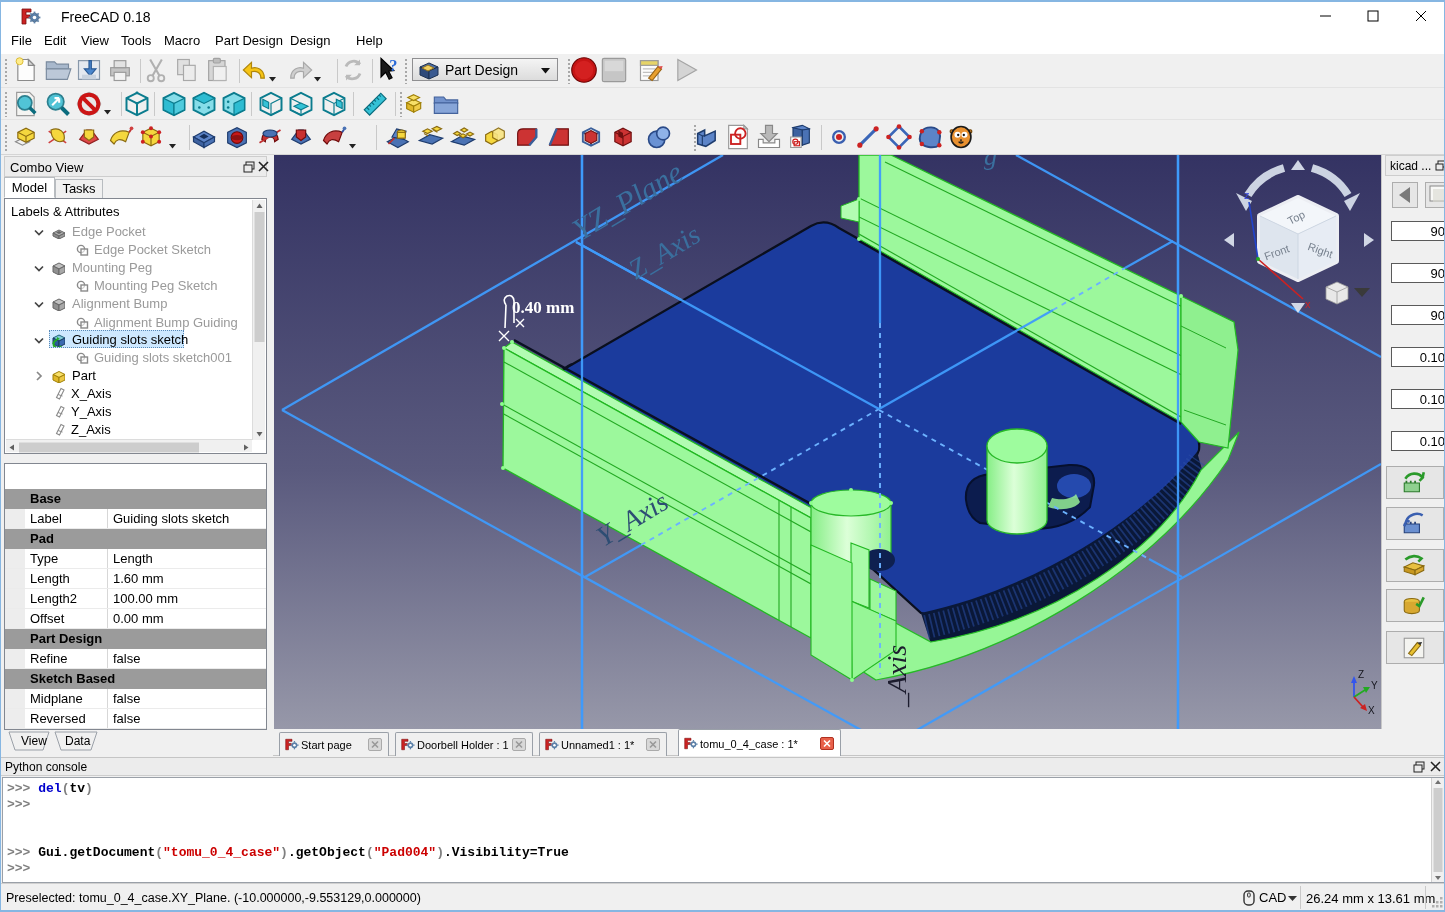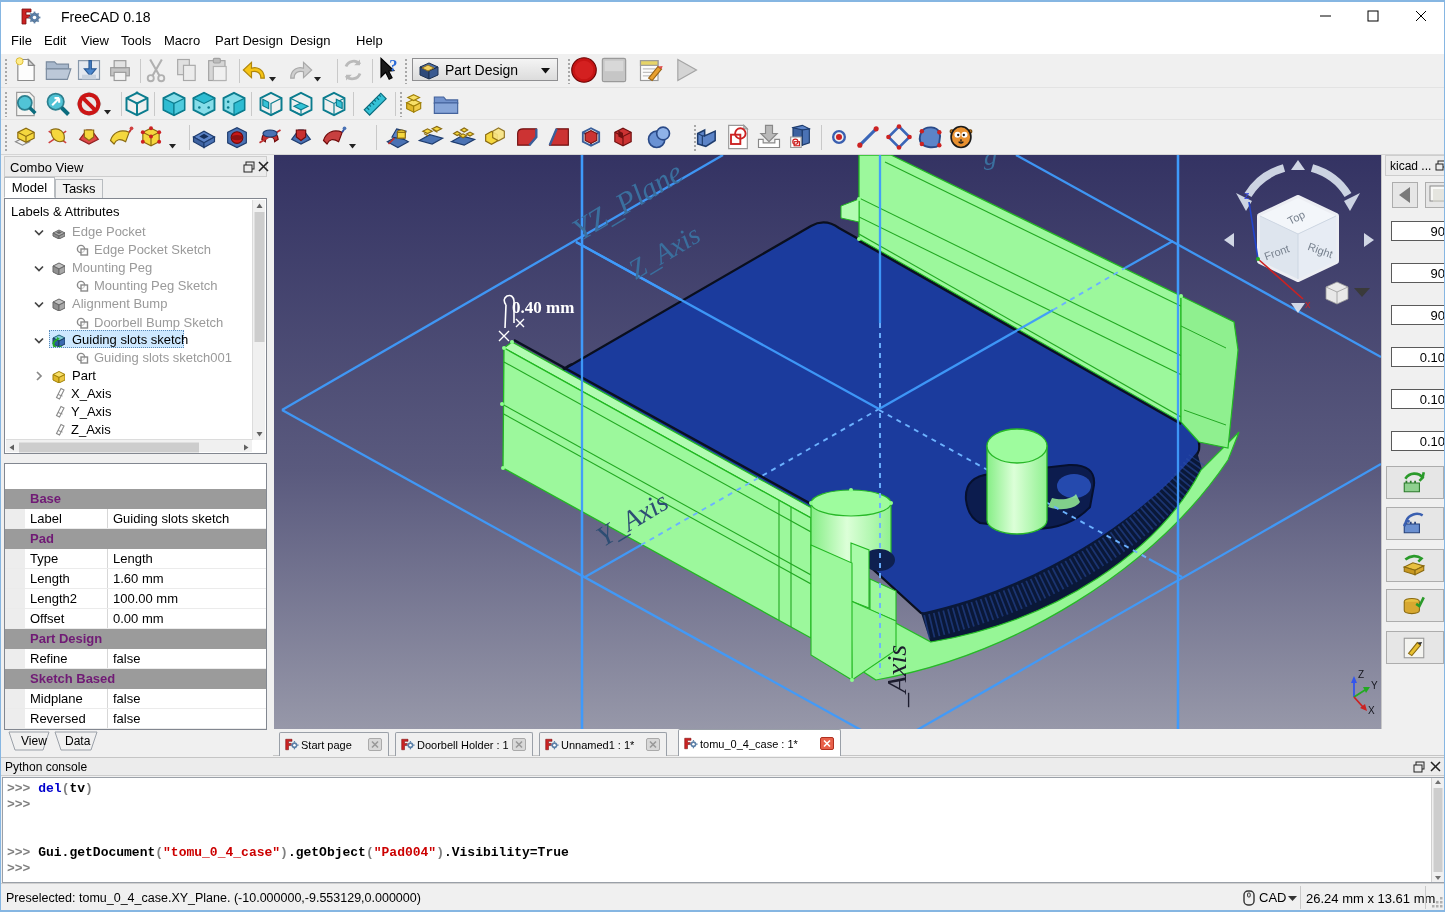--- a/index.html
+++ b/index.html
@@ -30,21 +30,21 @@
 #leftdock { position:absolute; left:0; top:155px; width:272px; height:600px; background:#f0f0f0; }
 #cvheader { position:absolute; left:3px; top:1px; width:263px; height:21px; background:#ececec; border:1px solid #cdcdcd; }
 #cvheader .t { position:absolute; left:5px; top:3px; font-size:13px; color:#000; }
 .tab1 { position:absolute; font-size:13px; text-align:center; border:1px solid #b8bcc0; border-bottom:none; }
 #treebox { position:absolute; left:3px; top:43px; width:263px; height:256px; background:#fff; border:1px solid #828790; }
 .trow { position:absolute; left:0; font-size:13px; white-space:nowrap; }
 .gray { color:#9a9a9a; }
 
 #propbox { position:absolute; left:3px; top:308px; width:263px; height:267px; background:#fff; border:1px solid #828790; font-size:13px; }
 .prow { position:absolute; left:0; width:261px; height:20px; }
-.pgroup { background:#9b9b9b; color:#701a75; font-weight:bold; padding:2px 0 0 25px; }
+.pgroup { background:#9b9b9b; color:#000000; font-weight:bold; padding:2px 0 0 25px; }
 .pname { position:absolute; left:25px; top:2px; color:#000; }
 .pval { position:absolute; left:104px; top:2px; color:#000; padding-left:4px; }
 .pline { position:absolute; left:0; width:261px; height:1px; background:#ebebeb; }
 .pcol { position:absolute; left:102px; top:0; width:1px; background:#d7d7d7; }
 
 #viewport { position:absolute; left:273px; top:155px; width:1107px; height:575px; }
 
 #kicad { position:absolute; left:1380px; top:155px; width:65px; height:600px; background:#f0f0f0; border-left:1px solid #c8c8c8; }
 .spin { position:absolute; left:9px; width:58px; height:20px; background:#fff; border:1px solid #5a5a5a; font-size:13px; text-align:right; padding:2px 3px 0 0; color:#000; }
 .kbtn { position:absolute; background:#e6e6e6; border:1px solid #adadad; }
@@ -512,21 +512,21 @@
           <path d="M2 5 v6 l6 3 v-6z" fill="#909090" stroke="#666"></path>
           <path d="M14 5 v6 l-6 3 v-6z" fill="#a8a8a8" stroke="#666"></path>
         </svg>
         <span class="gray" style="position:absolute;left:67px">Alignment Bump</span>
       </div>
       <div class="trow" style="top: 116px;">
         <svg style="position:absolute;left:70px;top:1px" width="14" height="14" viewBox="0 0 14 14">
           <circle cx="6" cy="6" r="3.6" fill="none" stroke="#8a8a8a" stroke-width="1.4"></circle>
           <rect x="6" y="6" width="6.5" height="6" fill="#fff" fill-opacity="0.6" stroke="#8a8a8a" stroke-width="1.4"></rect>
         </svg>
-        <span class="gray" style="position:absolute;left:89px">Doorbell Bump Sketch</span>
+        <span class="gray" style="position:absolute;left:89px">Alignment Bump Guiding</span>
       </div>
       <div class="trow" style="top: 133px;">
         <svg style="position:absolute;left:27px;top:1px" width="14" height="14" viewBox="0 0 14 14">
           <path d="M3 5.5 L7 9.5 L11 5.5" stroke="#444" stroke-width="1.7" fill="none"></path>
         </svg>
         <span style="position:absolute;left:44px;top:-2px;width:135px;height:18px;background:#cde8ff;border:1px dotted #5a8ab8"></span>
         <svg style="position:absolute;left:46px;top:1px" width="14" height="14" viewBox="0 0 14 14">
           <path d="M2 5 l6 -3 l6 3 l-6 3z" fill="#7ec8d8" stroke="#20607a"></path>
           <path d="M2 5 v6 l6 3 v-6z" fill="#2a5a9a" stroke="#1a3a60"></path>
           <path d="M14 5 v6 l-6 3 v-6z" fill="#3a6ab0" stroke="#1a3a60"></path>

